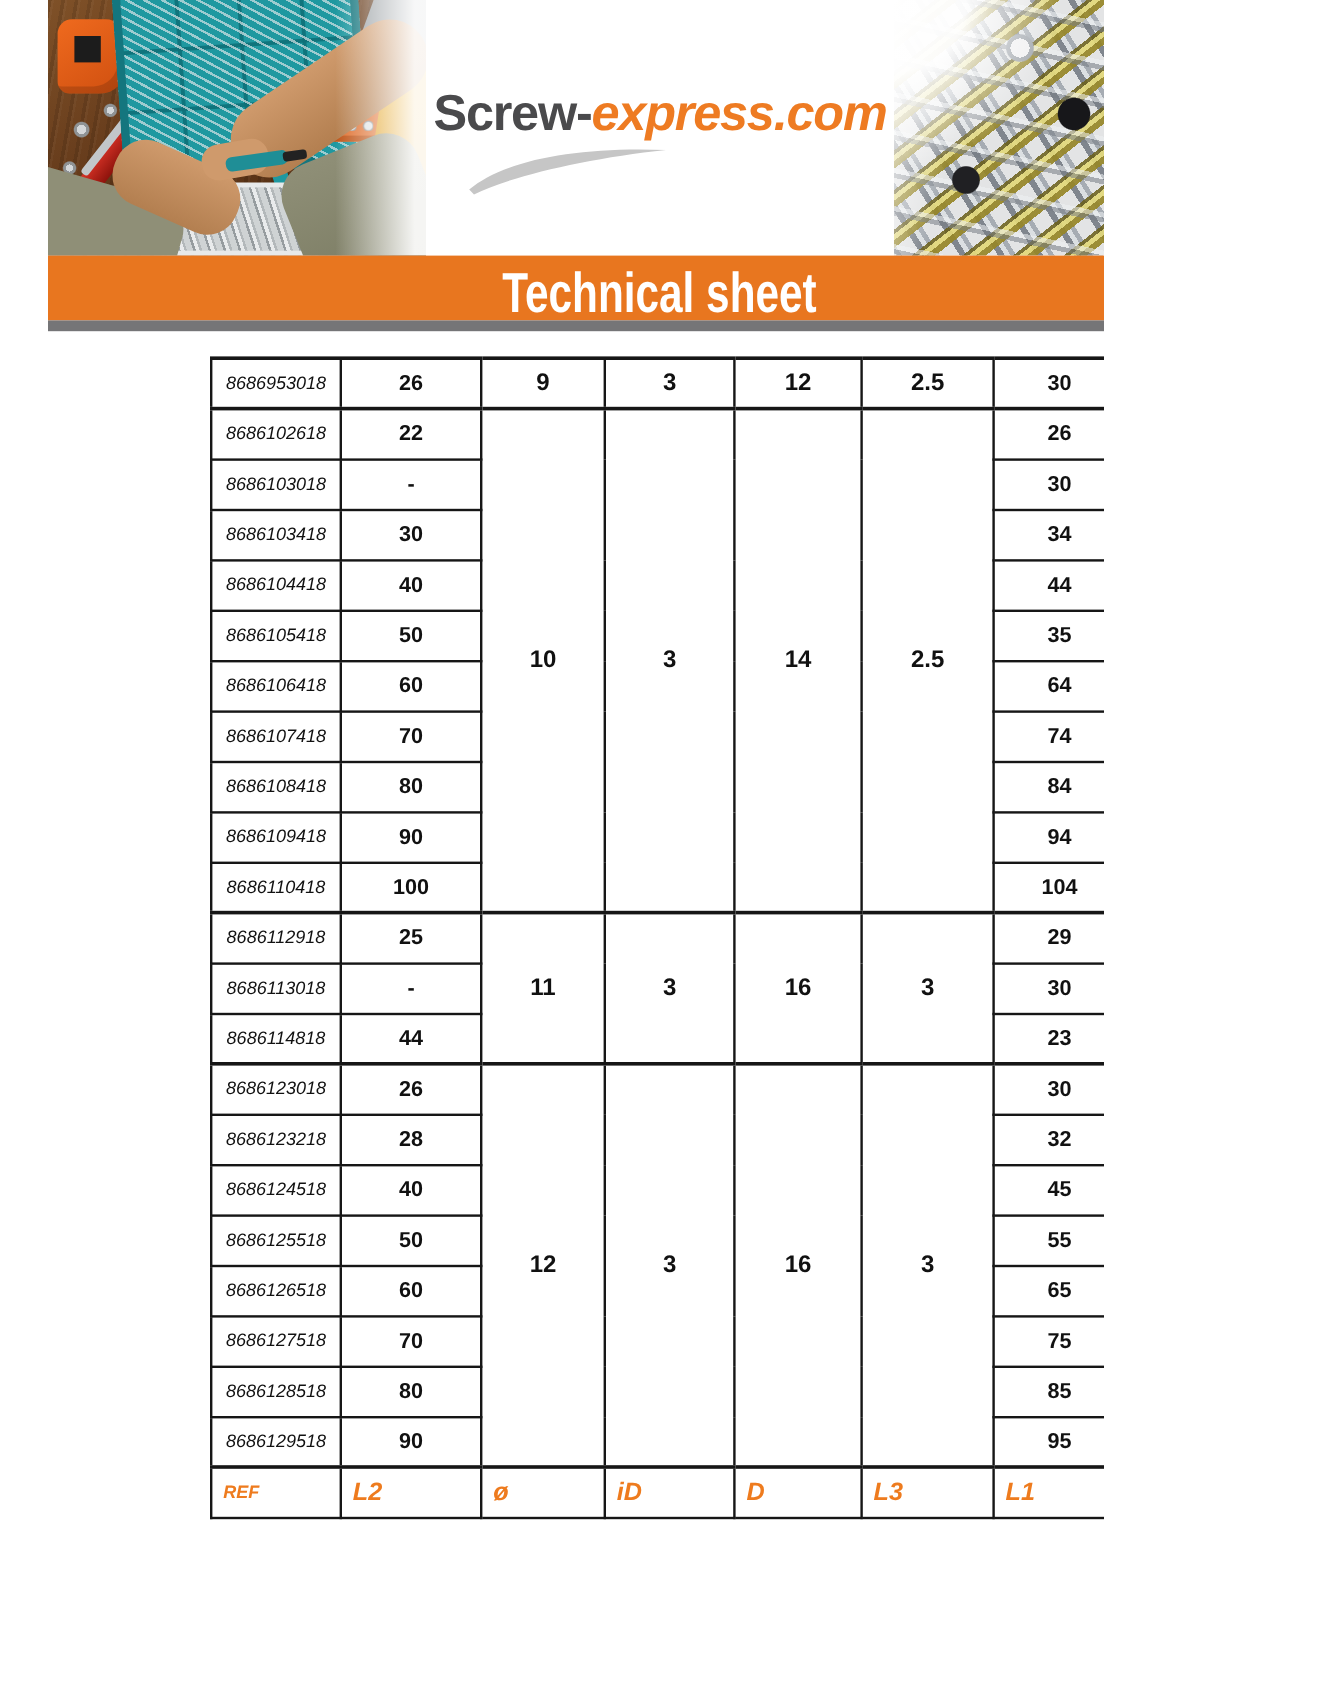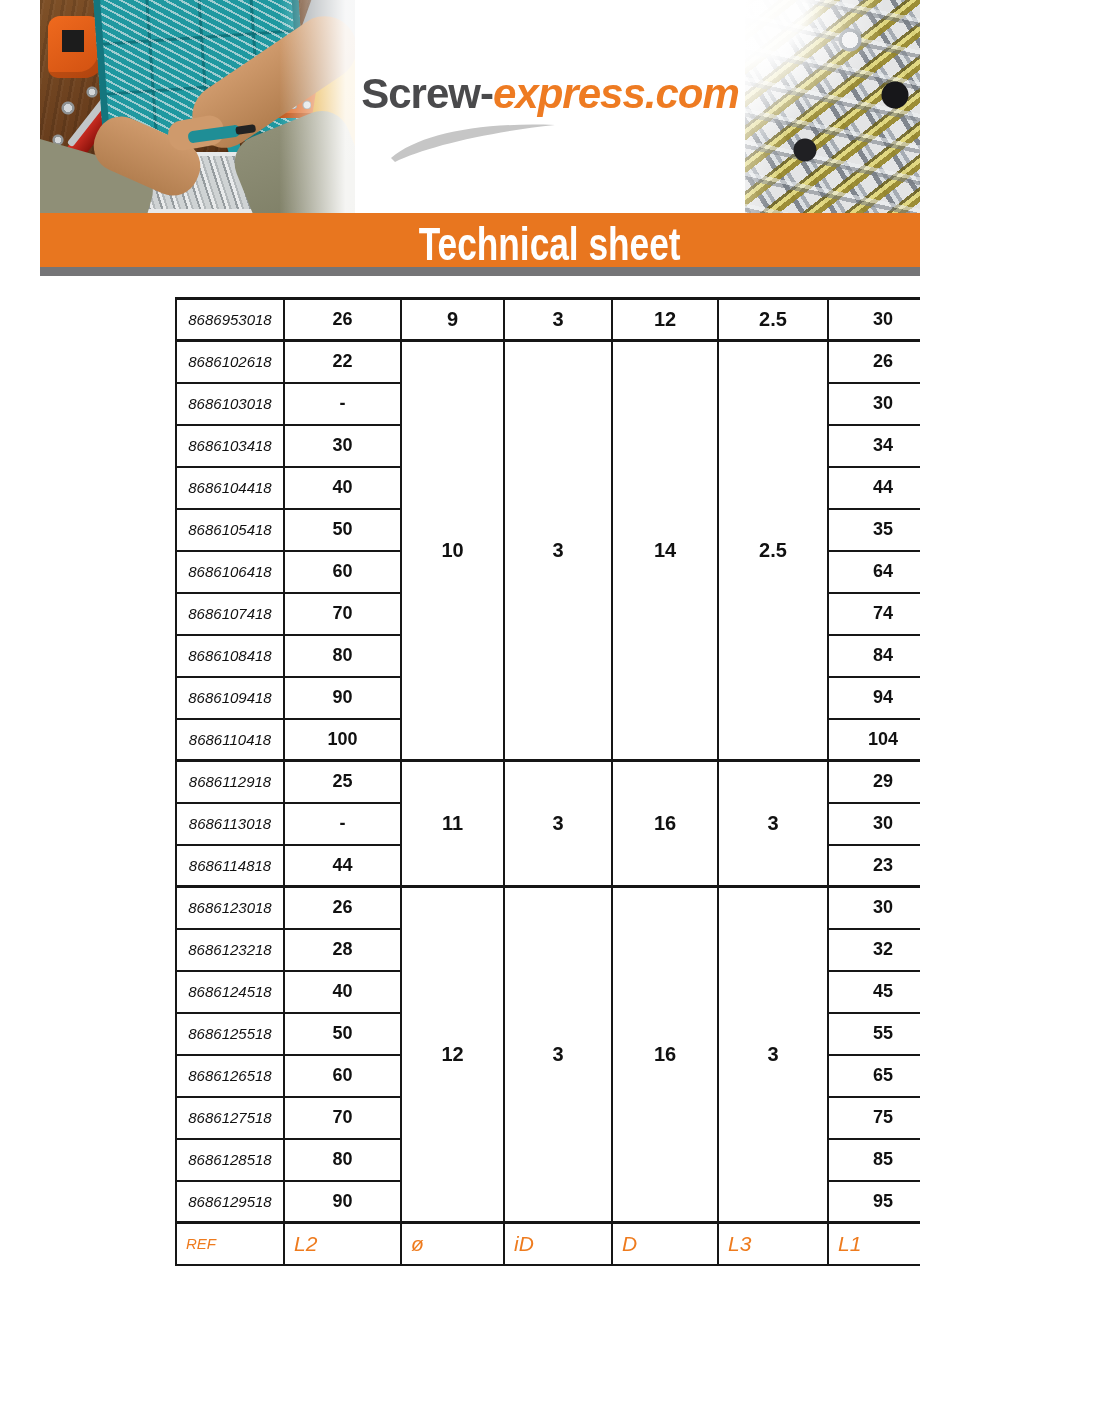--- a/index.html
+++ b/index.html
@@ -101,21 +101,21 @@
   
   table.spec { position:absolute; left:175px; top:297px; width:762px; border-collapse:collapse; table-layout:fixed; }
   table.spec td { border:2px solid #161616; text-align:center; vertical-align:middle; padding:0; color:#111;
     overflow:hidden; }
   table.spec tr { height:42px; }
   table.spec tr.group-start td { border-top-width:3px; }
   td.ref { font-style:italic; font-size:15px; color:#2e2e2e; font-weight:normal; }
   td.val { font-weight:bold; font-size:18px; }
   td.merged { font-weight:bold; font-size:20px; }
   tr.footer-row { height:62px; }
-  tr.footer-row td { text-align:left; padding-left:9px; color:#ee7b1e; font-style:italic; font-weight:normal; font-size:21px;margin-left:32px; }
+  tr.footer-row td { text-align:left; padding-left:9px; color:#ee7b1e; font-style:italic; font-weight:bold; font-size:21px;margin-left:32px; }
   tr.footer-row td.foot-ref { font-size:15px; }
 
   
   .bottom-bar { position:absolute; left:45px; top:1384px; width:1011px; height:38px; background:#5a5a5c;
     border-top:3px solid #939395; display:flex; align-items:center; justify-content:flex-end; padding-right:38px; }
   .email { color:#fff; font-weight:bold; font-size:22px; transform:scaleX(.85); transform-origin:right center;
     white-space:nowrap; }
 </style>
 </head>
 <body>

